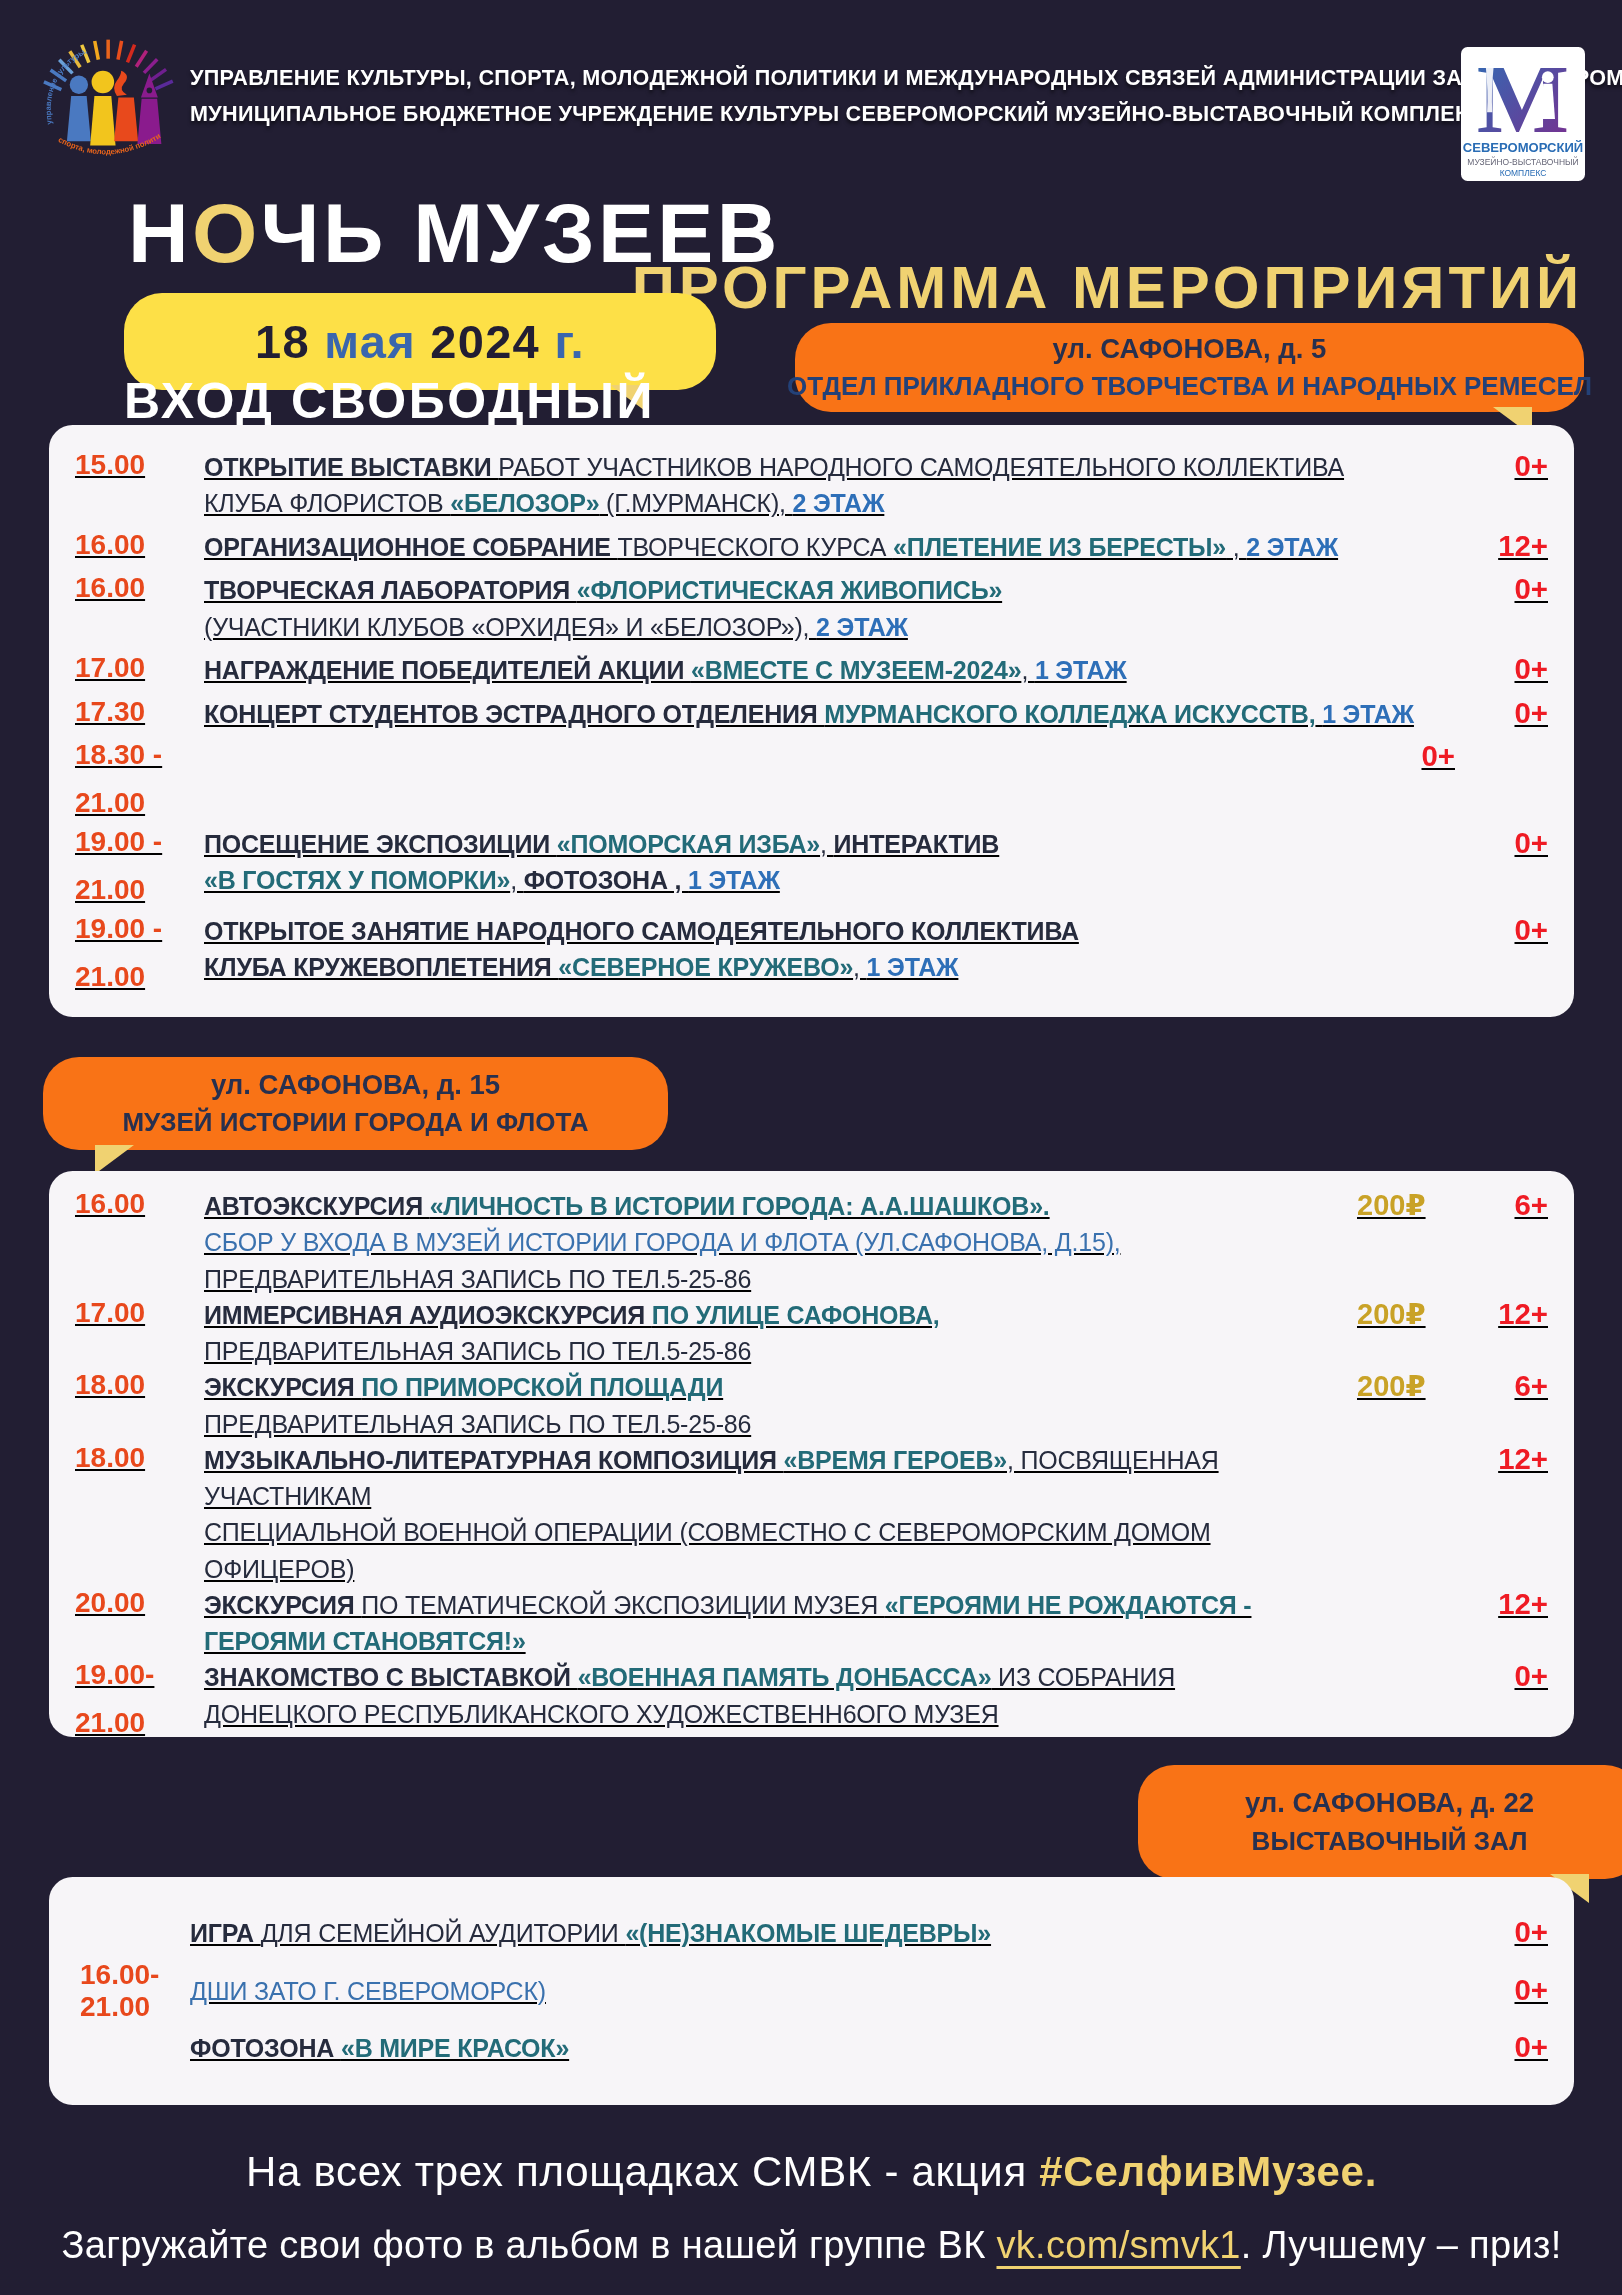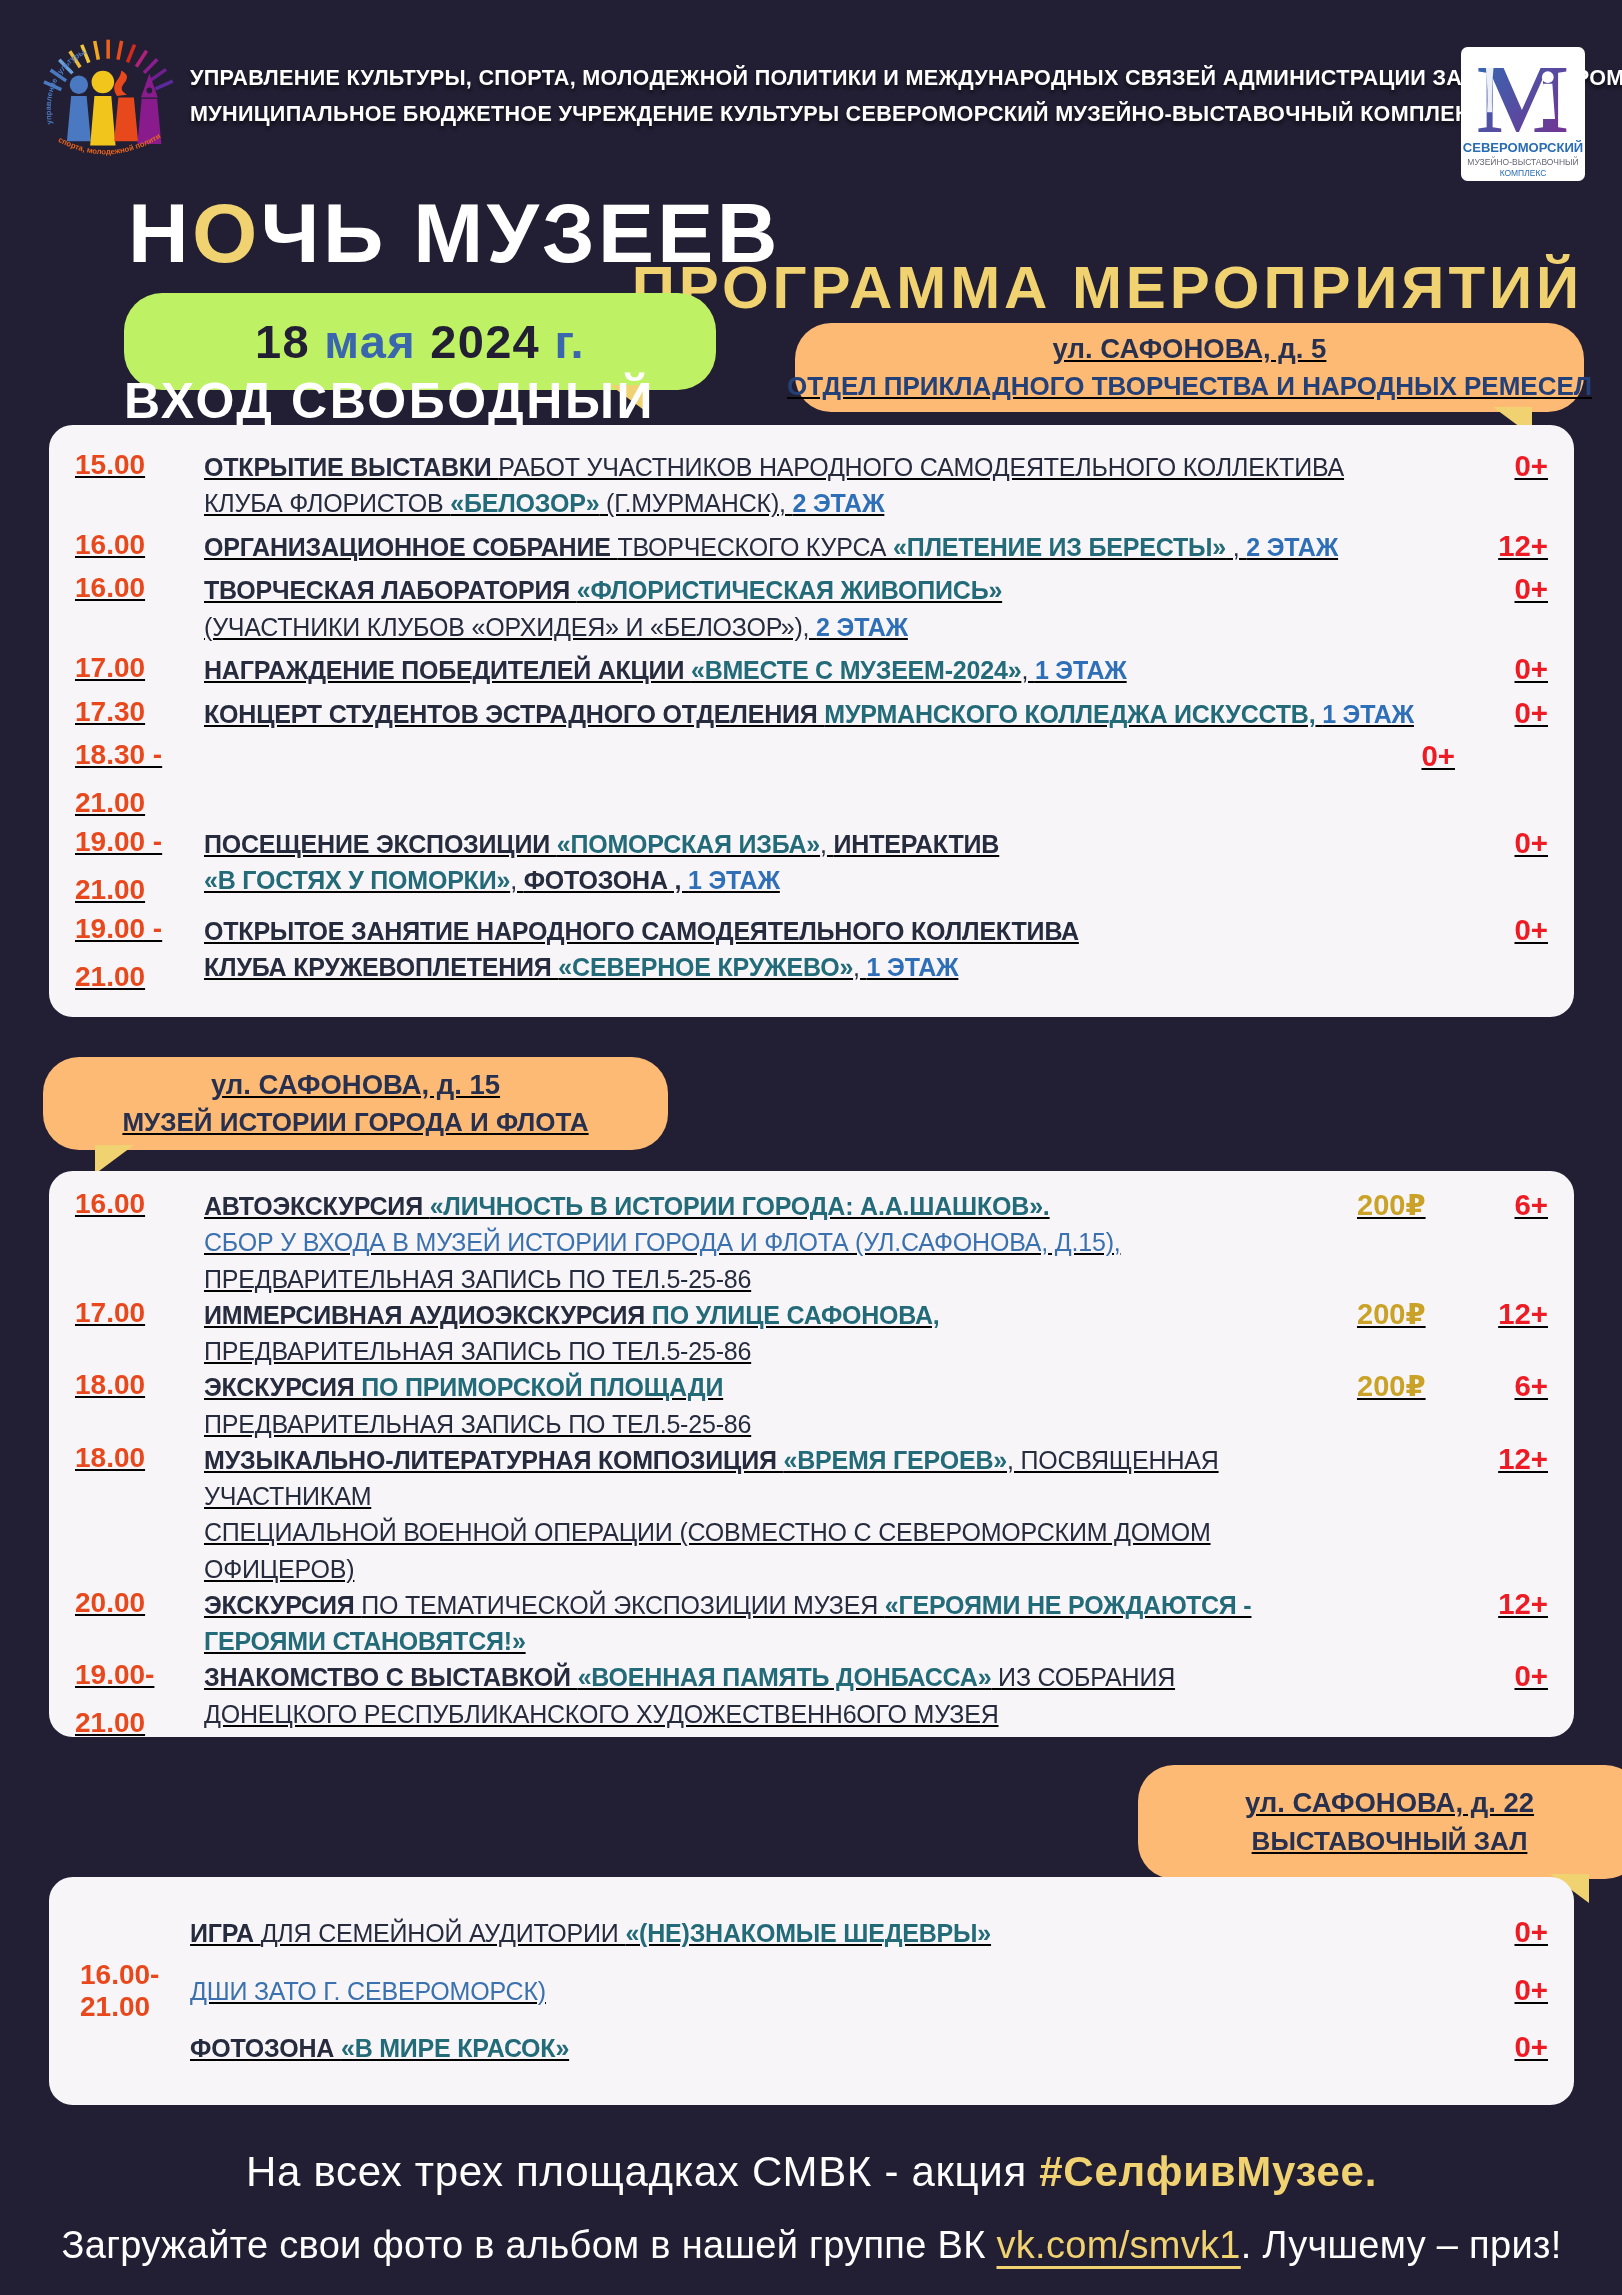--- a/index.html
+++ b/index.html
@@ -12,31 +12,31 @@
             text-shadow:0 2.6px 3.9px rgba(0,0,0,.6);margin-bottom:14.4px;white-space:nowrap;}
   .logo-left{position:absolute;left:38px;top:34px;}
   .logo-right{position:absolute;left:1461px;top:47px;}
 
   
   .main-title{position:absolute;left:128px;top:185px;font-size:84px;font-weight:900;
               color:#ffffff;letter-spacing:3.3px;white-space:nowrap;}
   .main-title .moon{color:#f0d271;}
   .program-title{position:absolute;left:628px;top:253px;width:955px;text-align:right;
                  font-size:60px;font-weight:800;color:#f0d271;letter-spacing:3.9px;white-space:nowrap;}
-  .date-badge{position:absolute;left:124px;top:293px;width:592px;height:97px;background:#bef264;
+  .date-badge{position:absolute;left:124px;top:293px;width:592px;height:97px;background:#fde047;
               border-radius:38px;display:flex;align-items:center;justify-content:center;
               font-size:47px;font-weight:800;letter-spacing:1.3px;}
   .date-badge .dark{color:#221e33;}
   .date-badge .blue{color:#3a66ad;}
   .free-entry{position:absolute;left:124px;top:372px;font-size:50px;font-weight:700;
               color:#ffffff;letter-spacing:2.6px;white-space:nowrap;}
 
   
-  .bubble{position:absolute;background:#fdba74;border-radius:36px;display:flex;flex-direction:column;
-          align-items:center;justify-content:center;text-align:right;padding:5.2px 19.6px;box-sizing:border-box;text-decoration:underline;}
+  .bubble{position:absolute;background:#f97316;border-radius:36px;display:flex;flex-direction:column;
+          align-items:center;justify-content:center;text-align:right;padding:5.2px 19.6px;box-sizing:border-box;}
   .bubble .addr{font-size:27.5px;font-weight:800;color:#27304f;margin-bottom:6.5px;white-space:nowrap;}
   .bubble .vname{font-size:26px;font-weight:700;color:#234178;white-space:nowrap;}
   .bubble.b2 .vname,.bubble.b3 .vname{color:#27304f;}
   .tail-r{position:absolute;bottom:-23.6px;right:52px;width:0;height:0;
           border-left:39px solid transparent;border-top:29px solid #f0d271;}
   .tail-l{position:absolute;bottom:-23.6px;left:52px;width:0;height:0;
           border-right:39px solid transparent;border-top:29px solid #f0d271;}
   .tail-date{position:absolute;bottom:-19.6px;right:72px;width:0;height:0;
           border-left:34px solid transparent;border-top:25px solid #f0d271;}
   .bubble.b1{left:795px;top:323px;width:789px;height:89px;}

